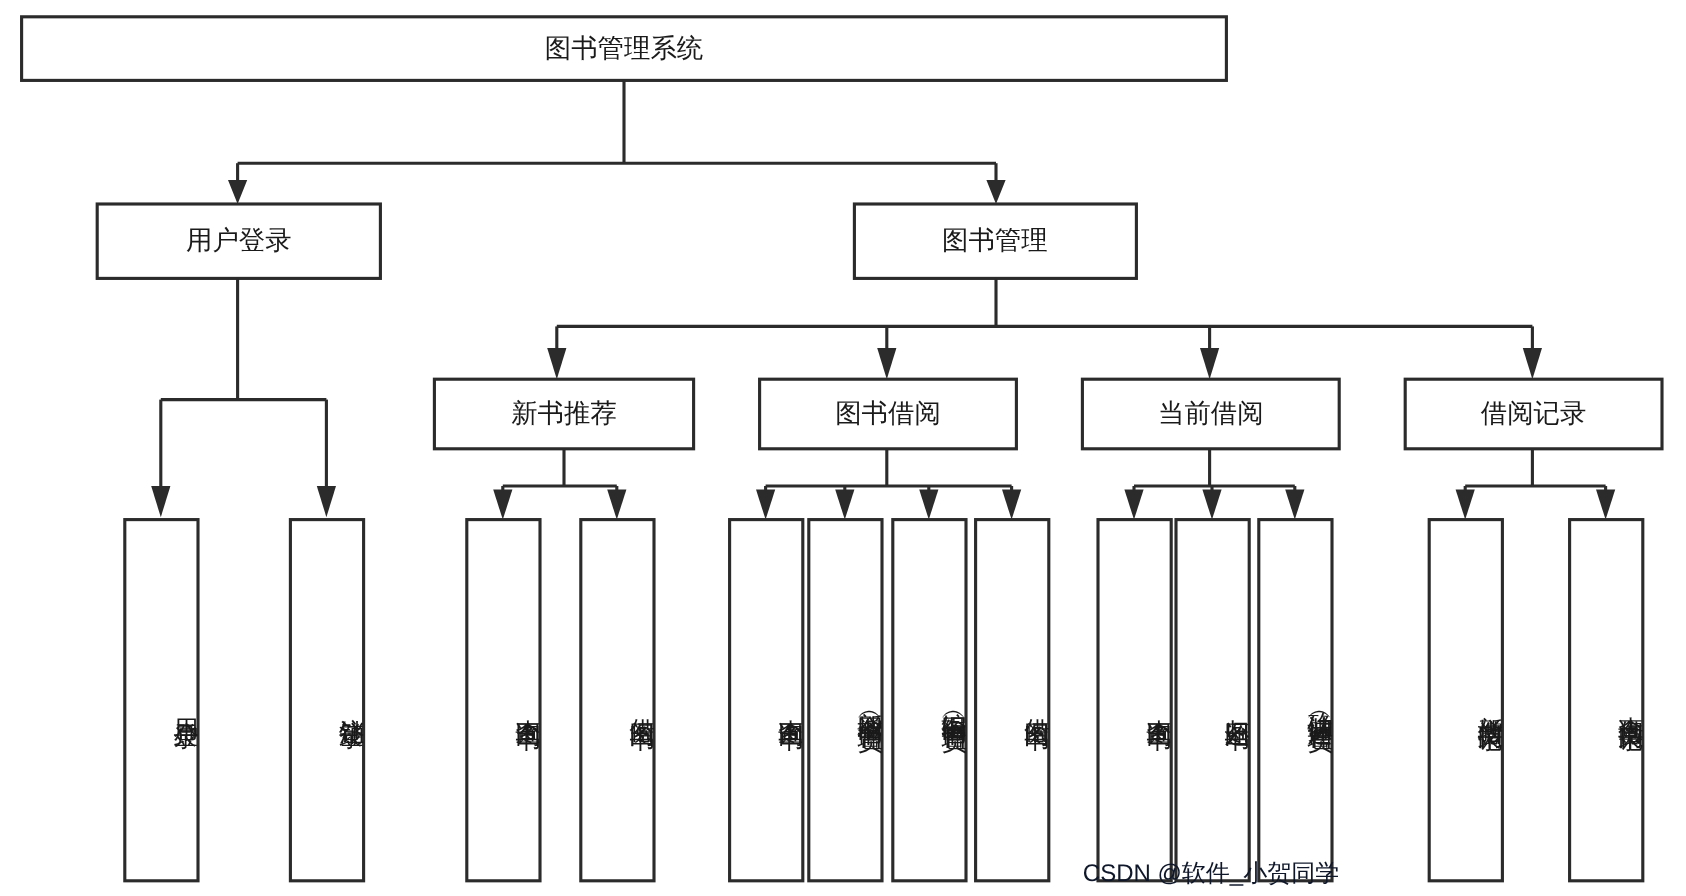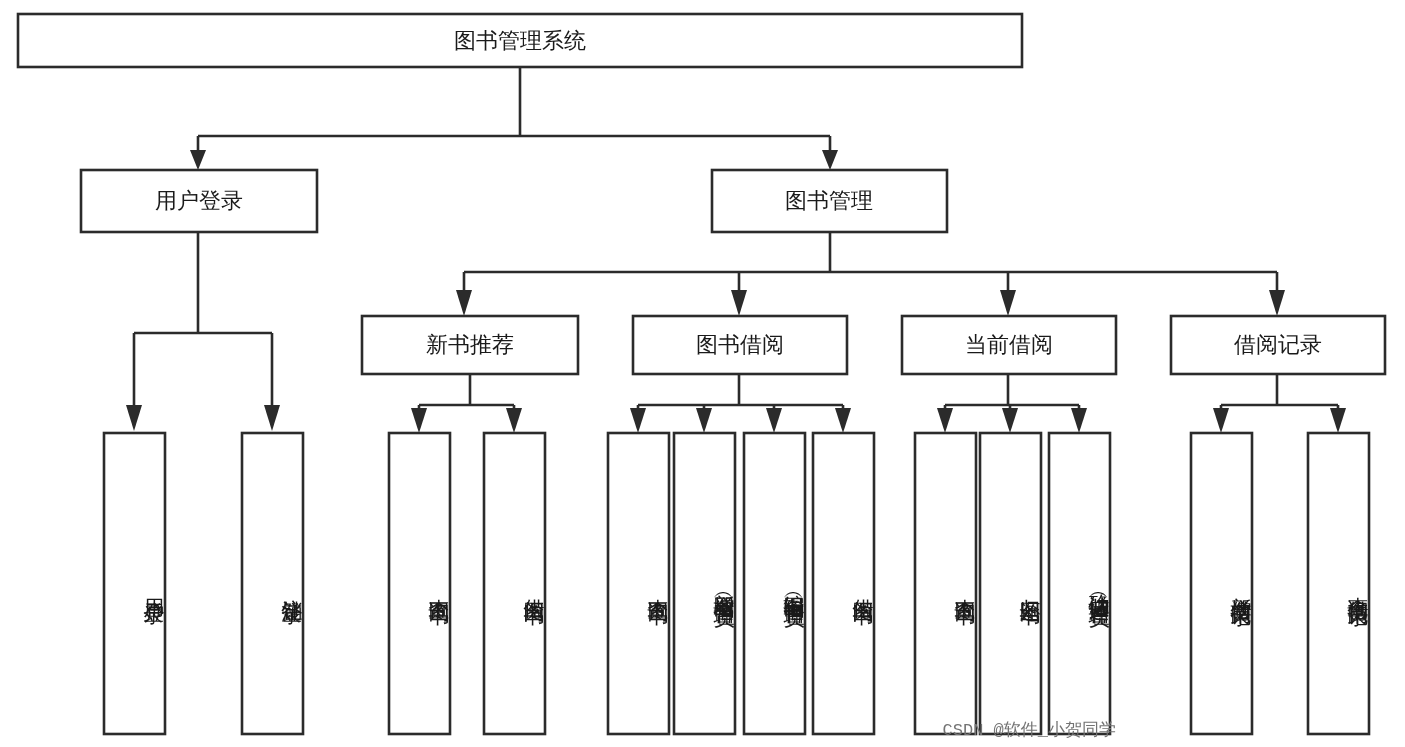--- a/index.html
+++ b/index.html
@@ -62,23 +62,23 @@
     display: flex;
     align-items: flex-start;
     justify-content: center;
     white-space: nowrap;
     user-select: none;
   }
   .watermark {
     position: absolute;
     right: 8px;
     bottom: 6px;
-    font-family: Liberation Mono, monospace;
-    font-size: 17px;
-    color: #737373;
+    font-family: Liberation Sans, sans-serif;
+    font-size: 20px;
+    color: #0f172a;
     white-space: nowrap;
     user-select: none;
   }
 </style>
 </head>
 <body>
 
 <div id="diagram-root">
 
   <svg class="diagram-canvas" viewBox="0 0 1405 747" xmlns="http://www.w3.org/2000/svg">

